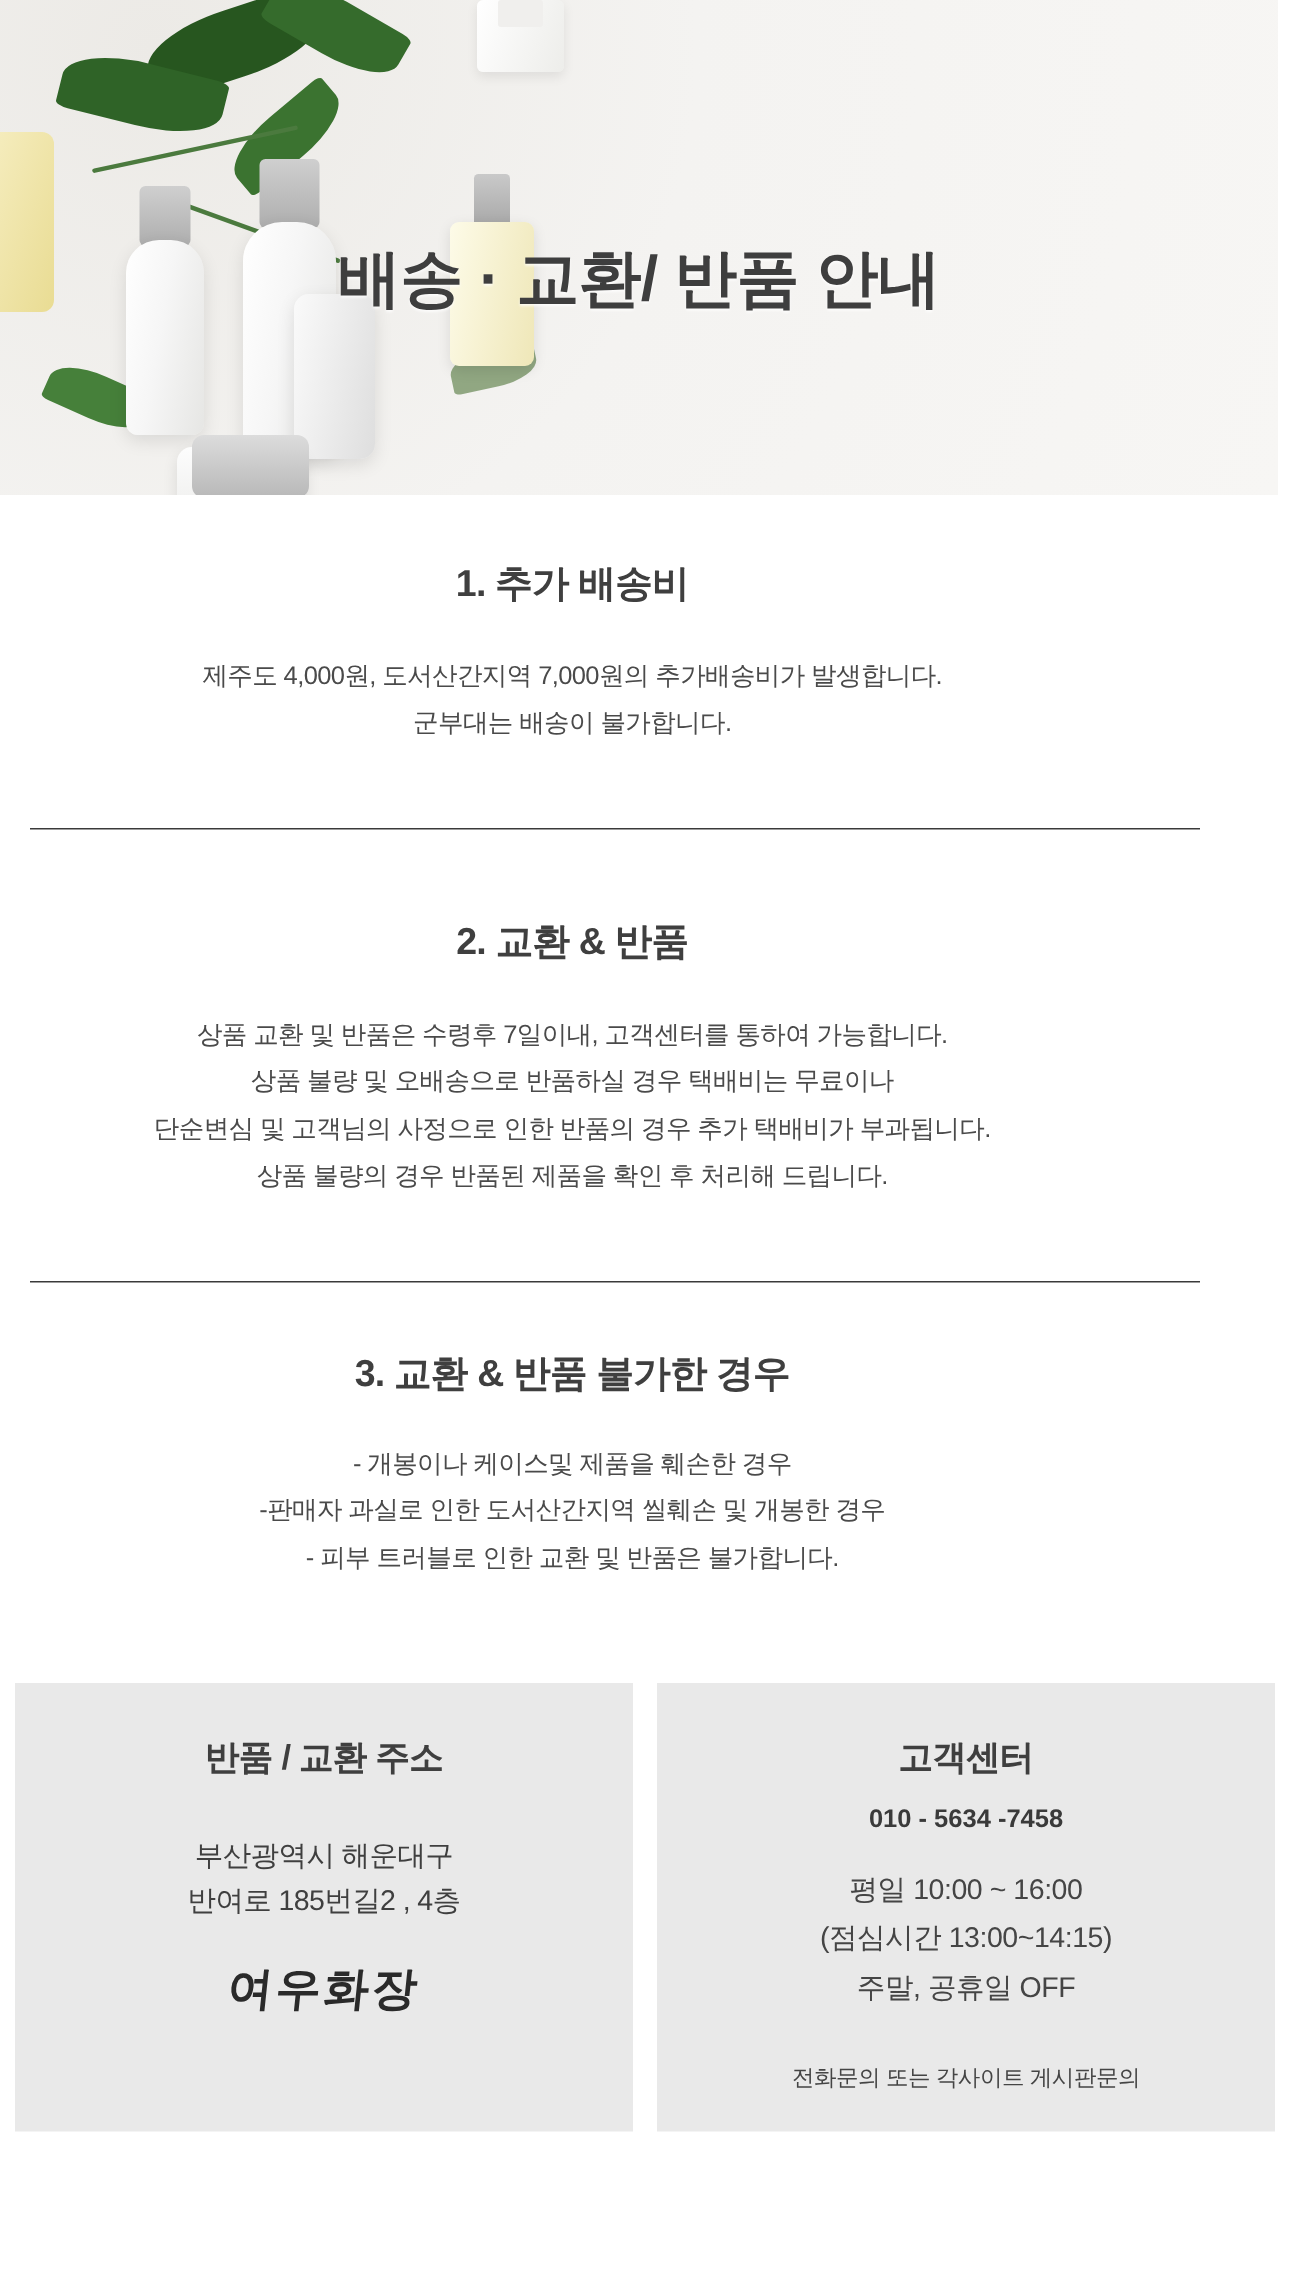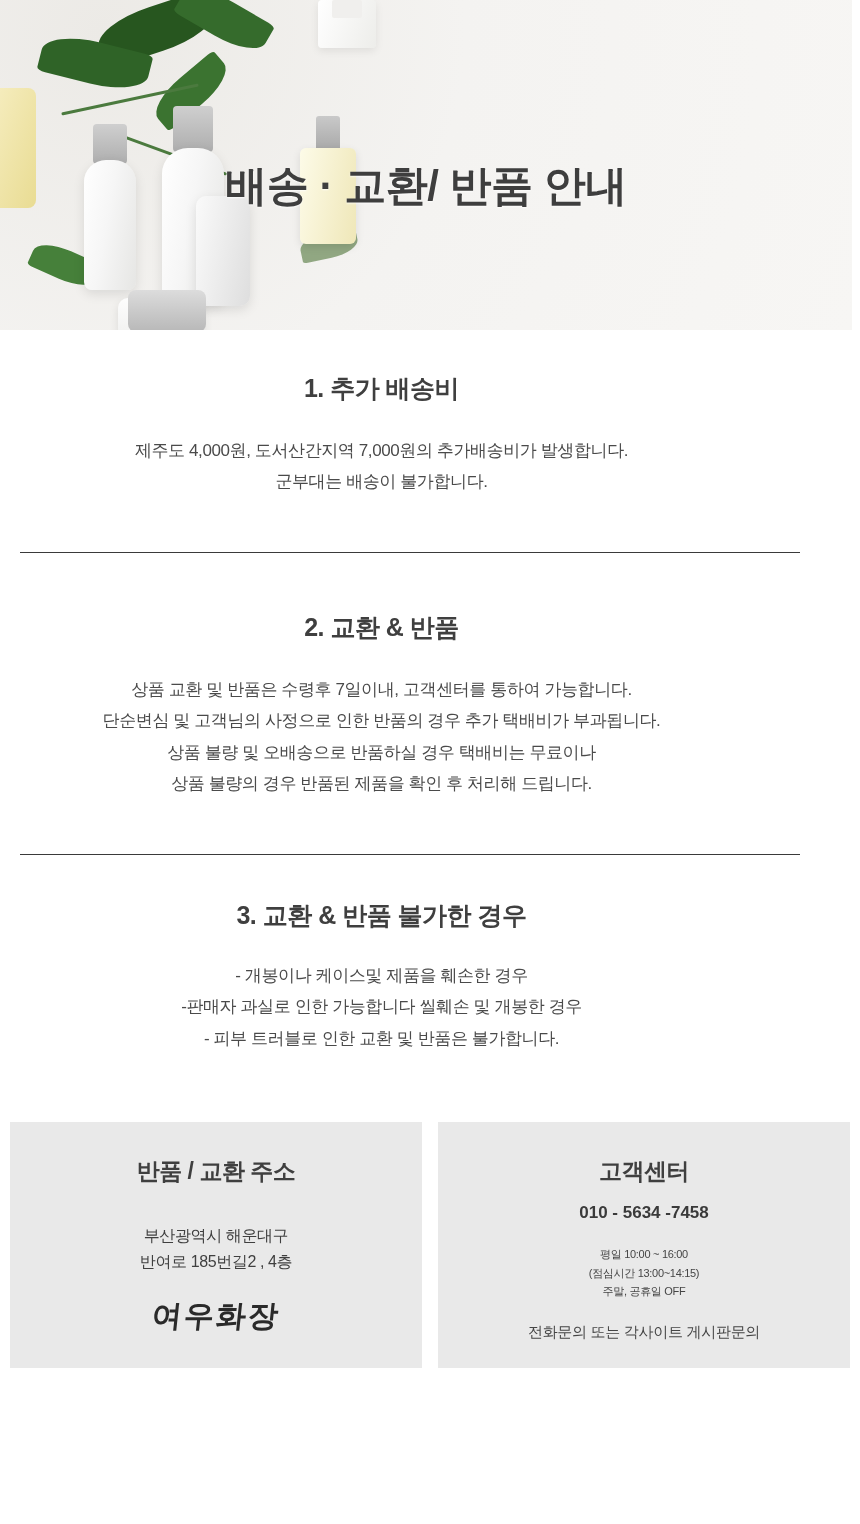--- a/index.html
+++ b/index.html
@@ -178,34 +178,34 @@
   }
   .card-phone {
     margin-top: 16px;
     font-size: 17px;
     font-weight: 700;
     color: #3a3a3a;
     letter-spacing: 0px;
   }
   .card-addr {
     margin-top: 36px;
-    font-size: 16px;
+    font-size: 19px;
     line-height: 1.6;
     color: #3f3f3f;
     letter-spacing: -0.4px;
   }
   .card-hours {
     margin-top: 22px;
-    font-size: 11px;
+    font-size: 19px;
     line-height: 1.7;
     color: #454545;
     letter-spacing: -0.3px;
   }
   .card-note {
-    margin-top: 22px;
+    margin-top: 34px;
     font-size: 15px;
     color: #454545;
     letter-spacing: -0.3px;
   }
   .brand-logo {
     margin-top: 22px;
     font-size: 30px;
     font-weight: 700;
     color: #2a2a2a;
     font-family: "DejaVu Serif", serif;
@@ -252,33 +252,33 @@
       <div>군부대는 배송이 불가합니다.</div>
     </div>
   </div>
 
   <div class="divider"></div>
 
   <div class="section s2">
     <div class="sec-title">2. 교환 &amp; 반품</div>
     <div class="sec-body">
       <div>상품 교환 및 반품은 수령후 7일이내, 고객센터를 통하여 가능합니다.</div>
+      <div>상품 불량 및 오배송으로 반품하실 경우 택배비는 무료이나</div>
       <div>단순변심 및 고객님의 사정으로 인한 반품의 경우 추가 택배비가 부과됩니다.</div>
-      <div>상품 불량 및 오배송으로 반품하실 경우 택배비는 무료이나</div>
       <div>상품 불량의 경우 반품된 제품을 확인 후 처리해 드립니다.</div>
     </div>
   </div>
 
   <div class="divider"></div>
 
   <div class="section s3">
     <div class="sec-title">3. 교환 &amp; 반품 불가한 경우</div>
     <div class="sec-body">
       <div>- 개봉이나 케이스및 제품을 훼손한 경우</div>
-      <div>-판매자 과실로 인한 가능합니다 씰훼손 및 개봉한 경우</div>
+      <div>-판매자 과실로 인한 도서산간지역 씰훼손 및 개봉한 경우</div>
       <div>- 피부 트러블로 인한 교환 및 반품은 불가합니다.</div>
     </div>
   </div>
 </div>
 
 <div class="cards">
 
   <div class="card">
     <div class="card-title">반품 / 교환 주소</div>
     <div class="card-addr">

